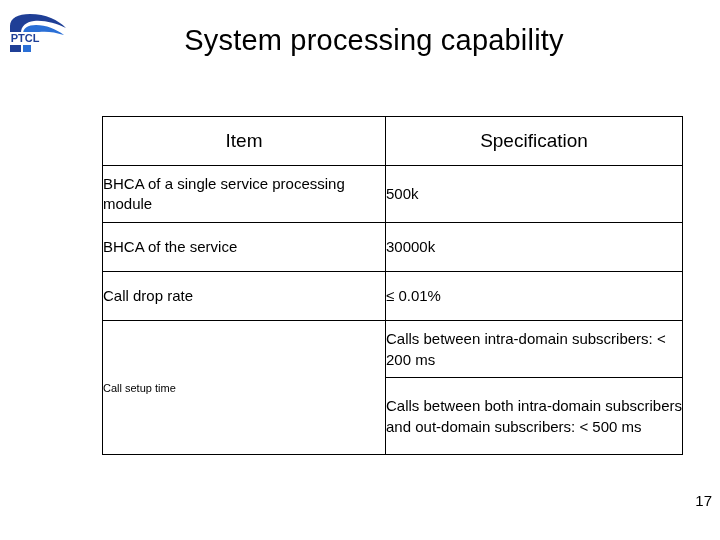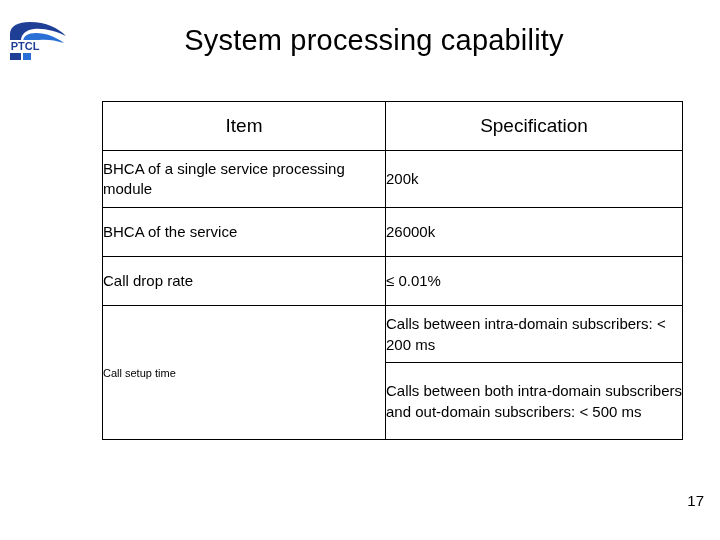--- a/index.html
+++ b/index.html
@@ -13,21 +13,21 @@
     font-family: "Liberation Sans", sans-serif;
     color: #000000;
     position: relative;
     overflow: hidden;
   }
 
   
   .logo {
     position: absolute;
     left: 6px;
-    top: 20px;
+    top: 12px;
     width: 66px;
     height: 46px;
   }
   .logo svg { display: block; }
 
   
   .slide-title {
     position: absolute;
     left: 14px;
     top: 23px;
@@ -37,21 +37,21 @@
     line-height: 34px;
     font-weight: normal;
     color: #000000;
     letter-spacing: 0.2px;
   }
 
   
   .tbl-wrap {
     position: absolute;
     left: 70px;
-    top: 101px;
+    top: 116px;
     width: 580px;
     padding-left: 32px;
   }
   table.spec {
     border-collapse: collapse;
     width: 580px;
     table-layout: fixed;
   }
   table.spec td {
     border: 1px solid #000000;
@@ -96,21 +96,21 @@
     line-height: 21px;
     padding: 14px 10px 14px 8px;
     margin-left: 46px;
   }
   .setup-sub.first { height: 56px; }
   .setup-sub.second { height: 76px; }
 
   
   .page-num {
     position: absolute;
-    right: 16px;
+    right: 8px;
     top: 492px;
     font-size: 15px;
     color: #000000;
   }
 </style>
 </head>
 <body>
 
 <div class="logo">
   <svg width="66" height="46" viewBox="0 0 66 46" xmlns="http://www.w3.org/2000/svg">
@@ -134,26 +134,26 @@
         <td class="hdr-cell">
           <div class="inner">Item</div>
         </td>
         <td class="hdr-cell">
           <div class="inner">Specification</div>
         </td>
       </tr>
 
       <tr class="row-h1">
         <td class="cell-item">BHCA of a single service processing module</td>
-        <td class="cell-spec">200k</td>
+        <td class="cell-spec">500k</td>
       </tr>
 
       <tr class="row-h2">
         <td class="cell-item">BHCA of the service</td>
-        <td class="cell-spec">26000k</td>
+        <td class="cell-spec">30000k</td>
       </tr>
 
       <tr class="row-h3">
         <td class="cell-item">Call drop rate</td>
         <td class="cell-spec">≤ 0.01%</td>
       </tr>
 
       <tr>
         <td class="setup-item" rowspan="2">Call setup time</td>
         <td class="setup-sub first">Calls between intra-domain subscribers: &lt; 200 ms</td>

